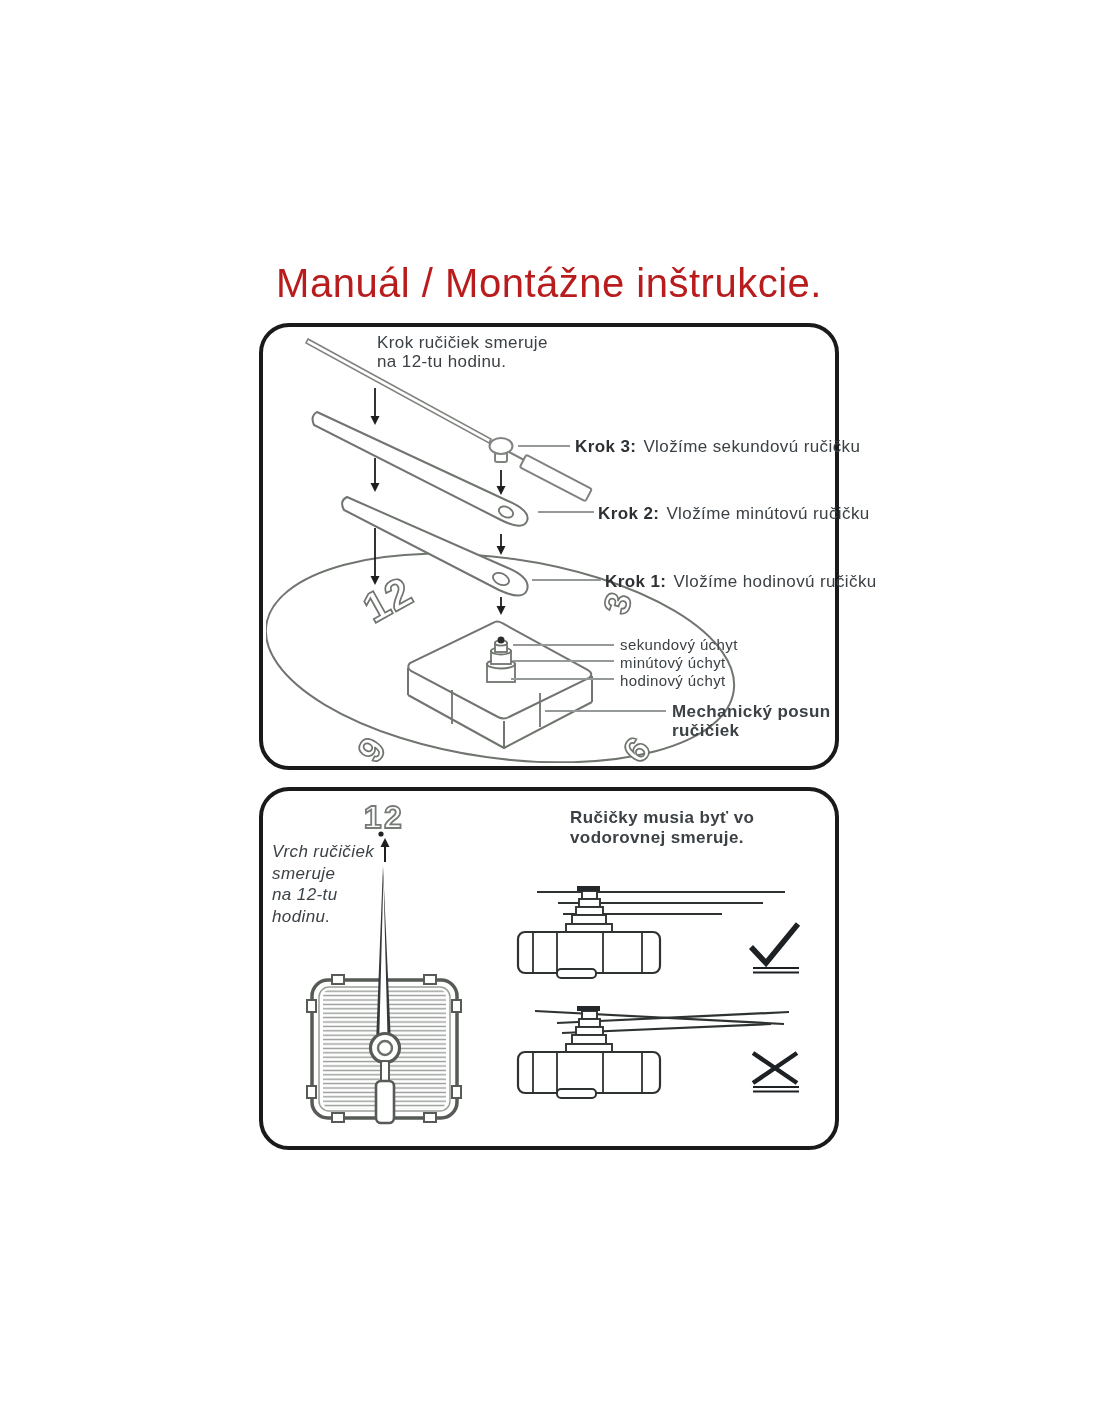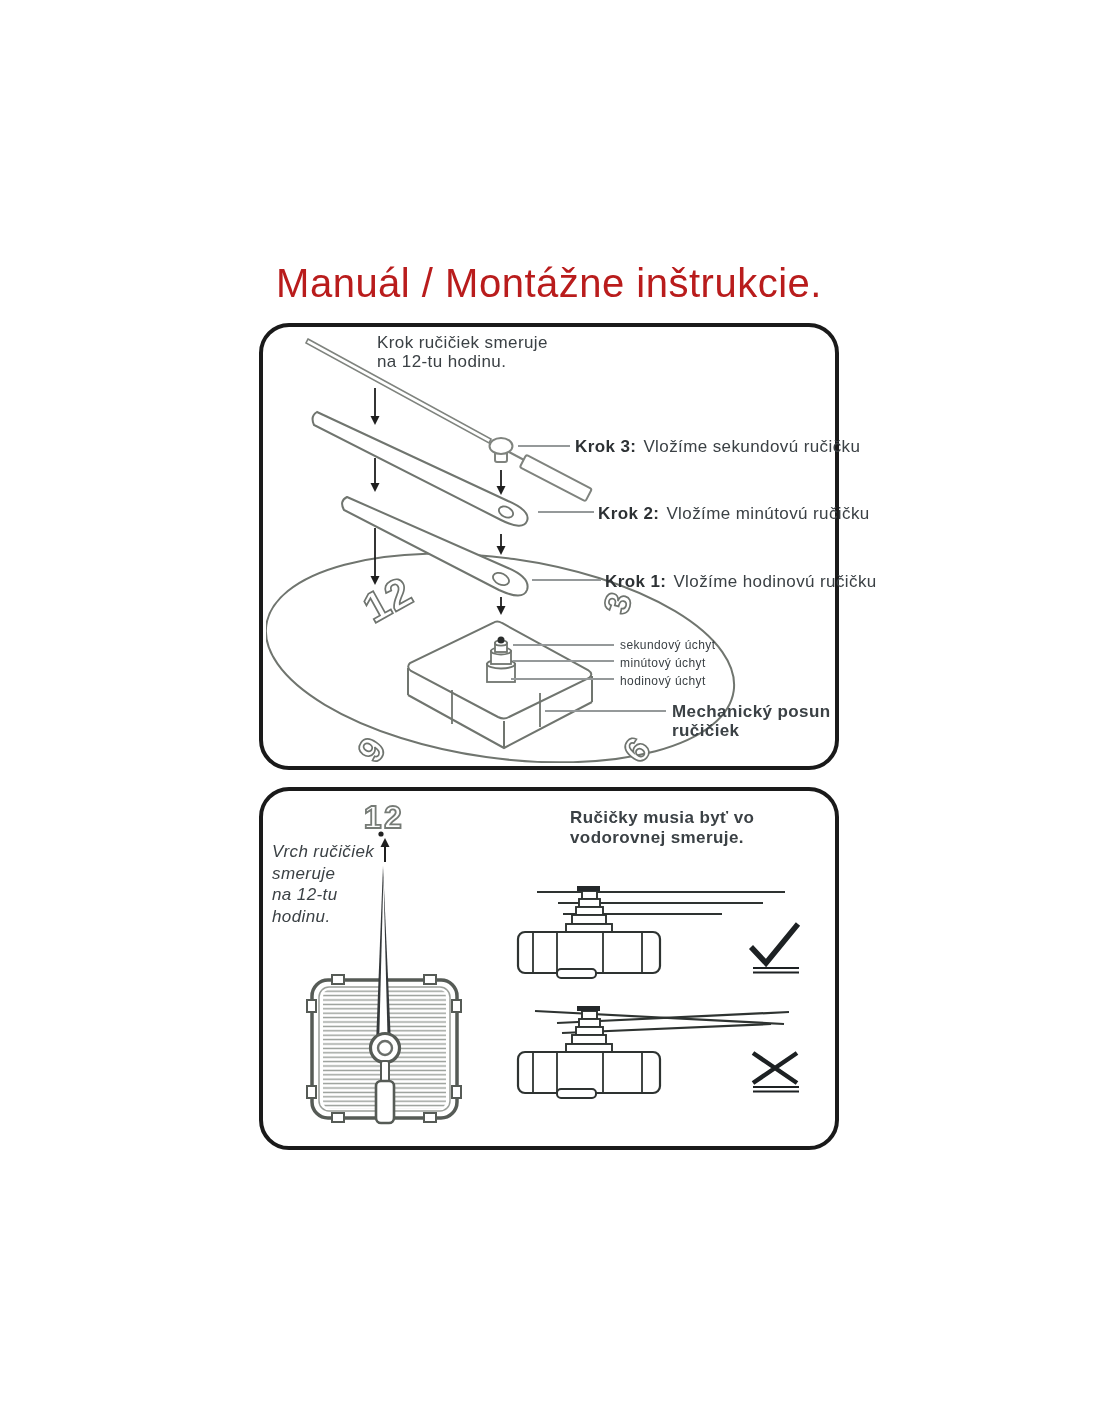--- a/index.html
+++ b/index.html
@@ -6,21 +6,21 @@
   body{width:1100px;height:1422px;position:relative;font-family:"Liberation Sans",sans-serif;overflow:hidden;}
   .page-title{position:absolute;left:259px;top:261px;width:580px;text-align:center;
     font-size:40px;color:#b91c1c;letter-spacing:.5px;white-space:nowrap;}
   .panel{position:absolute;left:259px;width:580px;border:4px solid #1a1a1a;border-radius:30px;
     background:transparent;box-sizing:border-box;}
   #panel1{top:323px;height:447px;}
   #panel2{top:787px;height:363px;}
   svg.art{position:absolute;left:0;top:0;pointer-events:none;}
   .lbl{position:absolute;font-size:17px;color:#3b4145;letter-spacing:.4px;line-height:19px;white-space:nowrap;}
   .lbl .b{font-weight:700;color:#2d3134;margin-right:7px;}
-  .shaft-lbls{font-size:12px;line-height:18px;}
+  .shaft-lbls{font-size:15px;line-height:18px;}
   .mech-lbl{line-height:18.5px;font-weight:bold;}
   .note2{line-height:21.5px;}
   .hnote{line-height:19.5px;font-weight:bold;}
   .num{font-family:"Liberation Sans",sans-serif;font-weight:700;}
 </style>
 </head>
 <body>
 
 <div class="page-title">Manuál / Montážne inštrukcie.</div>
 

